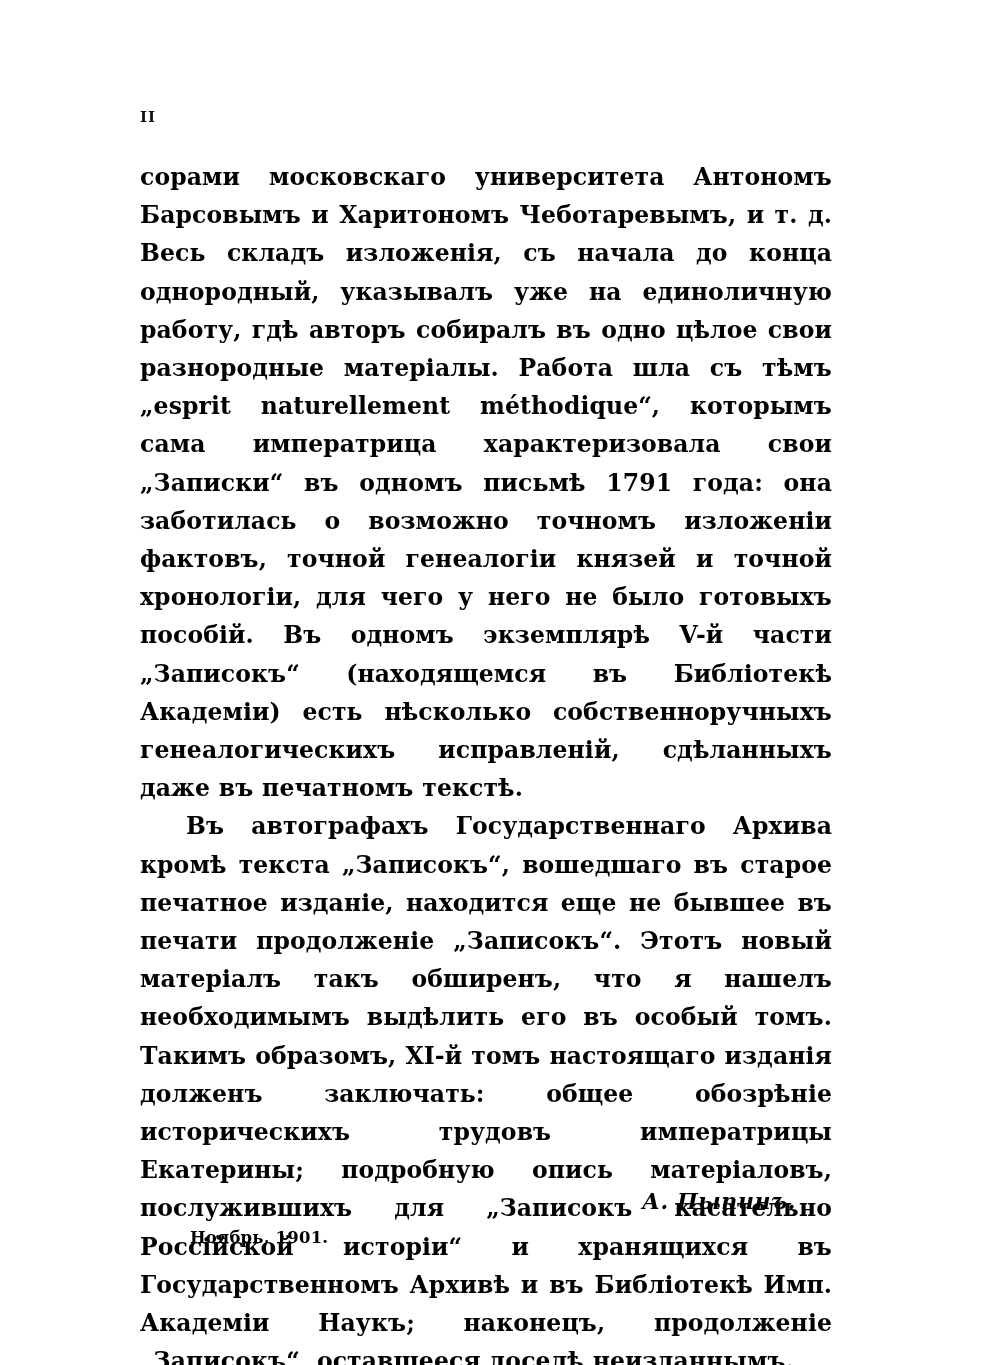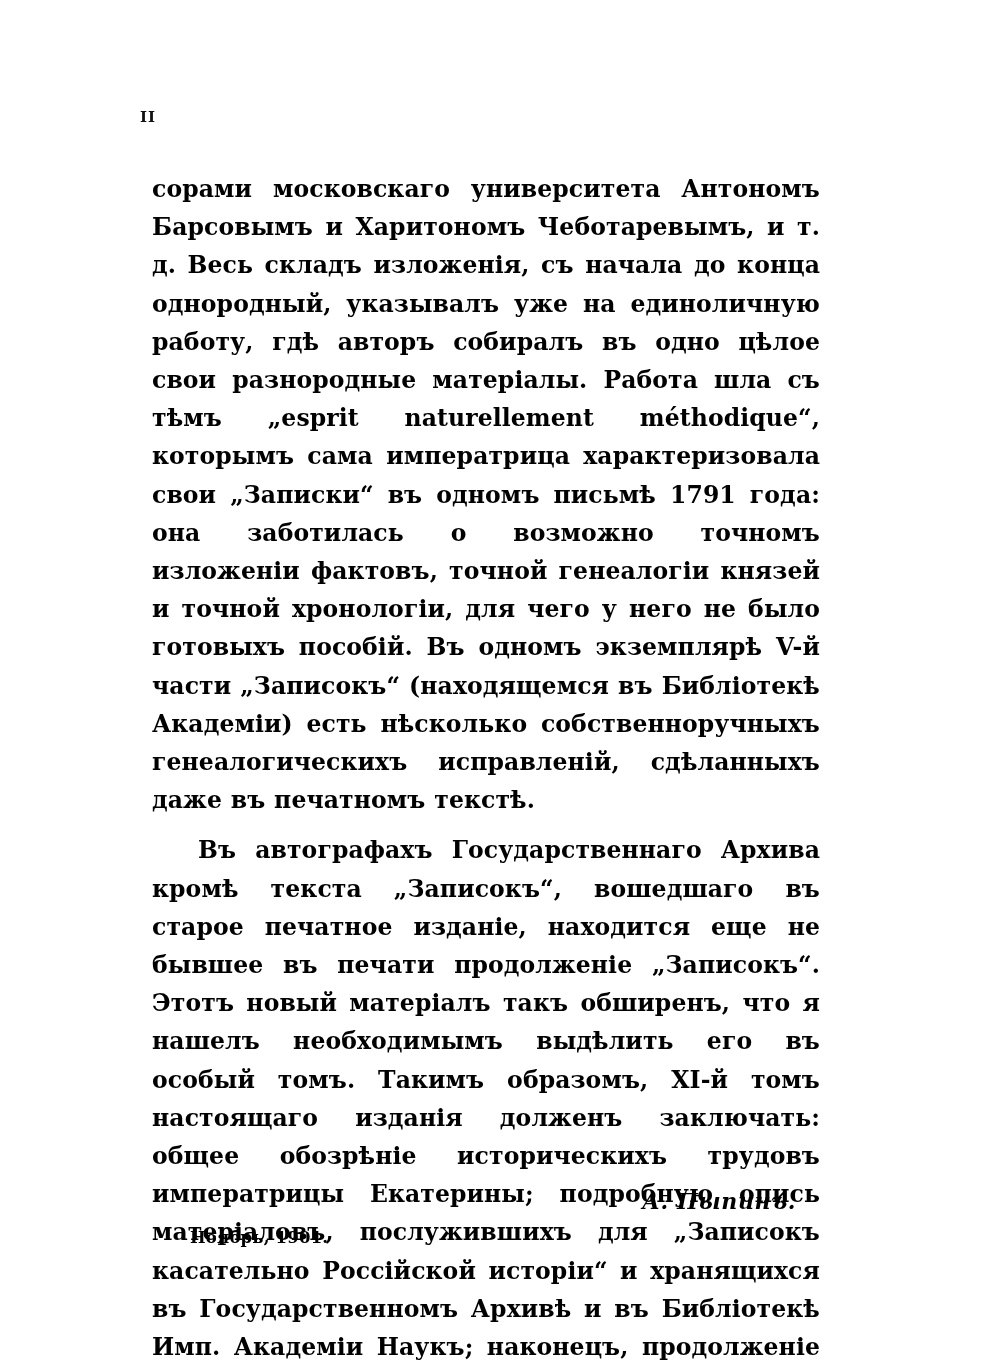--- a/index.html
+++ b/index.html
@@ -36,21 +36,21 @@
   }
 
   .textblock {
     position: absolute;
     left: 140px;
     top: 158px;
     width: 692px;
   }
 
   .para {
-    margin: 12px;
+    margin: 0;
     text-align: justify;
     text-align-last: left;
     font-family: "DejaVu Serif", "Liberation Serif", serif;
     font-weight: 700;
     font-size: 23.5px;
     line-height: 38.2px;
     letter-spacing: 0.1px;
     word-spacing: 0.5px;
     color: #000000;
     -webkit-font-smoothing: none;

